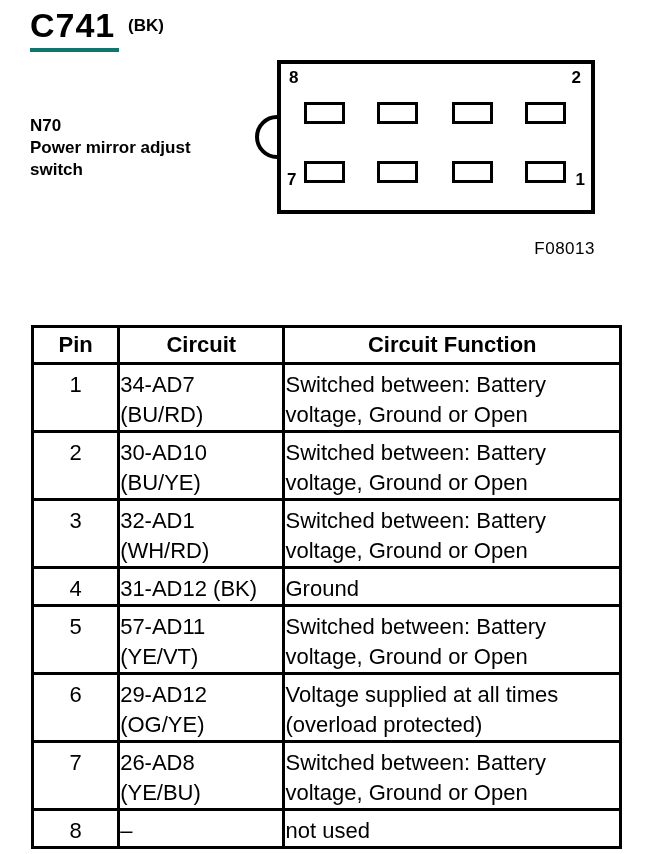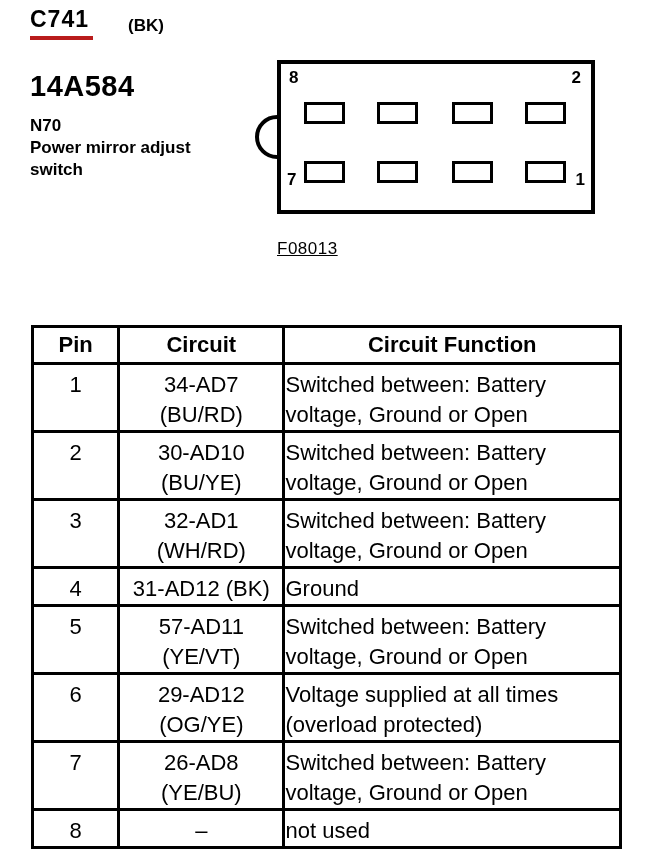--- a/index.html
+++ b/index.html
@@ -10,22 +10,22 @@
     background:#ffffff;
     color:#000000;
     font-family:"Liberation Sans", sans-serif;
     overflow:hidden;
     margin:0 auto;
   }
 
   
   .connector-id {
     position:absolute; left:30px; top:6px;
-    font-size:23px; font-weight:bold; letter-spacing:1px;
-    border-bottom:4px solid #b91c1c; padding-bottom:3px; padding-right:4px;
+    font-size:34px; font-weight:bold; letter-spacing:1px;
+    border-bottom:4px solid #0f766e; padding-bottom:3px; padding-right:4px;
     display:inline-block;
   }
   .color-code {
     position:absolute; left:128px; top:16px;
     font-size:17px; font-weight:bold;text-align:center;
   }
   .part-number {
     position:absolute; left:30px; top:70px;
     font-size:29px; font-weight:bold; letter-spacing:0.5px;
   }
@@ -53,21 +53,21 @@
   .s1 { left:23px;  top:38px; }
   .s2 { left:96px;  top:38px; }
   .s3 { left:171px; top:38px; }
   .s4 { left:244px; top:38px; }
   .s5 { left:23px;  top:97px; }
   .s6 { left:96px;  top:97px; }
   .s7 { left:171px; top:97px; }
   .s8 { left:244px; top:97px; }
   .figure-code {
     position:absolute; left:277px; top:239px; width:318px;
-    text-align:left; font-size:17px; letter-spacing:0.5px;text-decoration:underline;
+    text-align:right; font-size:17px; letter-spacing:0.5px;
   }
 
   
   table.pinout {
     position:absolute; left:31px; top:325px;
     width:591px; border-collapse:collapse;
     background:#fff;
   }
   table.pinout, table.pinout th, table.pinout td { border:3px solid #000; }
   table.pinout th {
@@ -75,33 +75,32 @@
     height:37px; vertical-align:middle; padding:2px;
   }
   table.pinout td {
     font-size:22px; vertical-align:top; padding-top:5px;
     line-height:30px;
   }
   col.c-pin { width:89px; }
   col.c-circuit { width:170px; }
   col.c-function { width:351px; }
   td.cell-pin { text-align:center; }
-  td.cell-circuit { text-align:center; white-space:pre-line; }
+  td.cell-circuit { text-align:left; white-space:pre-line; }
   td.cell-function { text-align:left; padding-right:6px; white-space:pre-line; }
   tr.r-tall td { height:66px; }
   tr.r-short td { height:35px; }
 </style>
 </head>
 <body>
 
 <div class="page">
 
   <div class="connector-id">C741</div>
   <div class="color-code">(BK)</div>
-  <div class="part-number">14A584</div>
   <div class="component-desc">N70
 Power mirror adjust
 switch</div>
 
   <div class="diagram">
     <div class="notch"></div>
     <div class="shell">
       <span class="pin-label pl-8">8</span>
       <span class="pin-label pl-2">2</span>
       <span class="pin-label pl-7">7</span>

